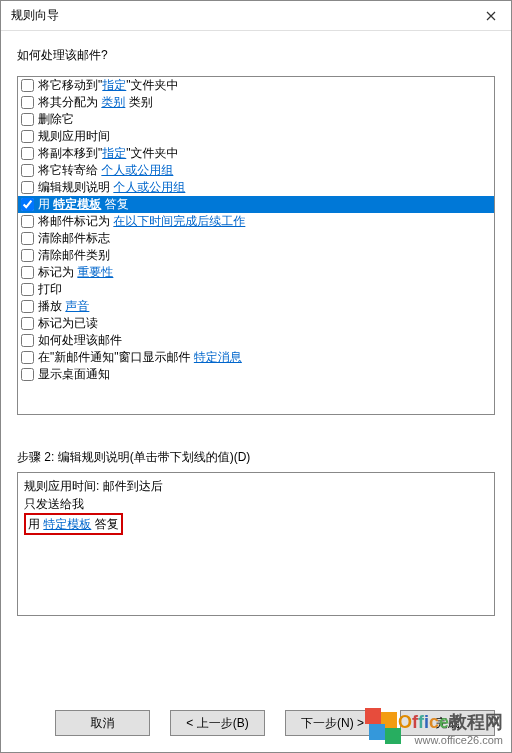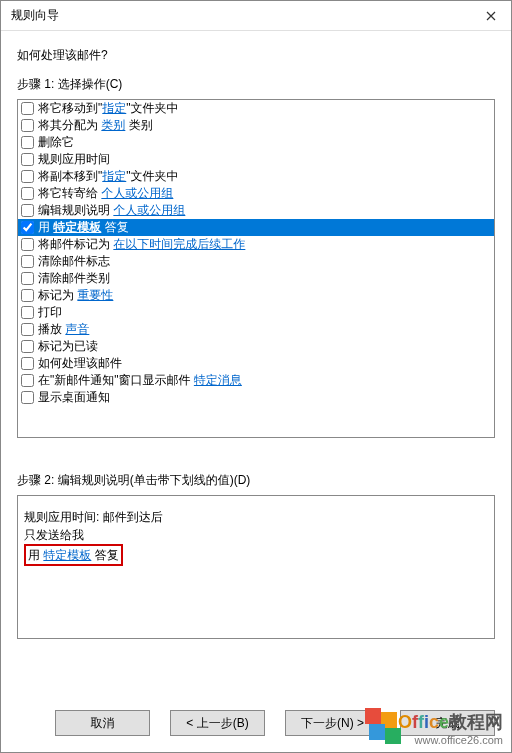--- a/index.html
+++ b/index.html
@@ -12,21 +12,21 @@
     .question { margin-bottom: 12px; }
     .step-label { margin-bottom: 6px; }
     .actions-box { border: 1px solid #888; height: 339px; overflow-y: auto; background: #fff; }
     .action-row { display: flex; align-items: center; height: 17px; padding: 0 3px; line-height: 17px; }
     .action-row input[type="checkbox"] { margin-right: 4px; width: 13px; height: 13px; }
     .action-row.selected { background: #0078d7; color: #fff; }
     .action-text span.link { color: #0066cc; text-decoration: underline; cursor: pointer; }
     .action-row.selected .action-text span.link { color: #fff; }
     .action-row.selected .action-text span.bold { font-weight: bold; }
     .step2 { margin-top: 34px; }
-    .desc-box { border: 1px solid #888; height: 144px; padding: 12px 6px; margin-top: 6px; line-height: 18px; }
+    .desc-box { border: 1px solid #888; height: 144px; padding: 4px 6px; margin-top: 6px; line-height: 18px; }
     .desc-box .link { color: #0066cc; text-decoration: underline; cursor: pointer; }
     .highlight-box { border: 2px solid #d00000; display: inline-block; padding: 0 2px; }
     .button-row { position: absolute; bottom: 16px; right: 16px; display: flex; gap: 20px; }
     .btn { min-width: 95px; height: 26px; border: 1px solid #888; background: #e1e1e1; font-size: 12px; cursor: pointer; font-family: inherit; }
     .watermark { position: absolute; bottom: 6px; right: 8px; text-align: right; font-size: 13px; pointer-events: none; }
     .watermark .wm1 { font-weight: bold; font-size: 18px; }
     .wm-o { color: #e08b00; }
     .wm-f1 { color: #c44; }
     .wm-f2 { color: #4a9; }
     .wm-i { color: #36b; }
@@ -49,21 +49,20 @@
     <span>规则向导</span>
     <div class="close-btn">
       <svg width="10" height="10" viewBox="0 0 10 10">
           <path d="M1 1 L9 9 M9 1 L1 9" stroke="#333" stroke-width="1.2"></path>
         </svg>
     </div>
   </div>
 
   <div class="content">
     <div class="question">如何处理该邮件?</div>
-    <div class="step-label">步骤 1: 选择操作(C)</div>
 
     <div class="actions-box" id="actions-box">
         <div class="action-row">
           <input type="checkbox" style="">
           <span class="action-text"><span>将它移动到"</span><span class="link">指定</span><span>"文件夹中</span></span>
         </div>
         <div class="action-row">
           <input type="checkbox" style="">
           <span class="action-text"><span>将其分配为 </span><span class="link">类别</span><span> 类别</span></span>
         </div>

